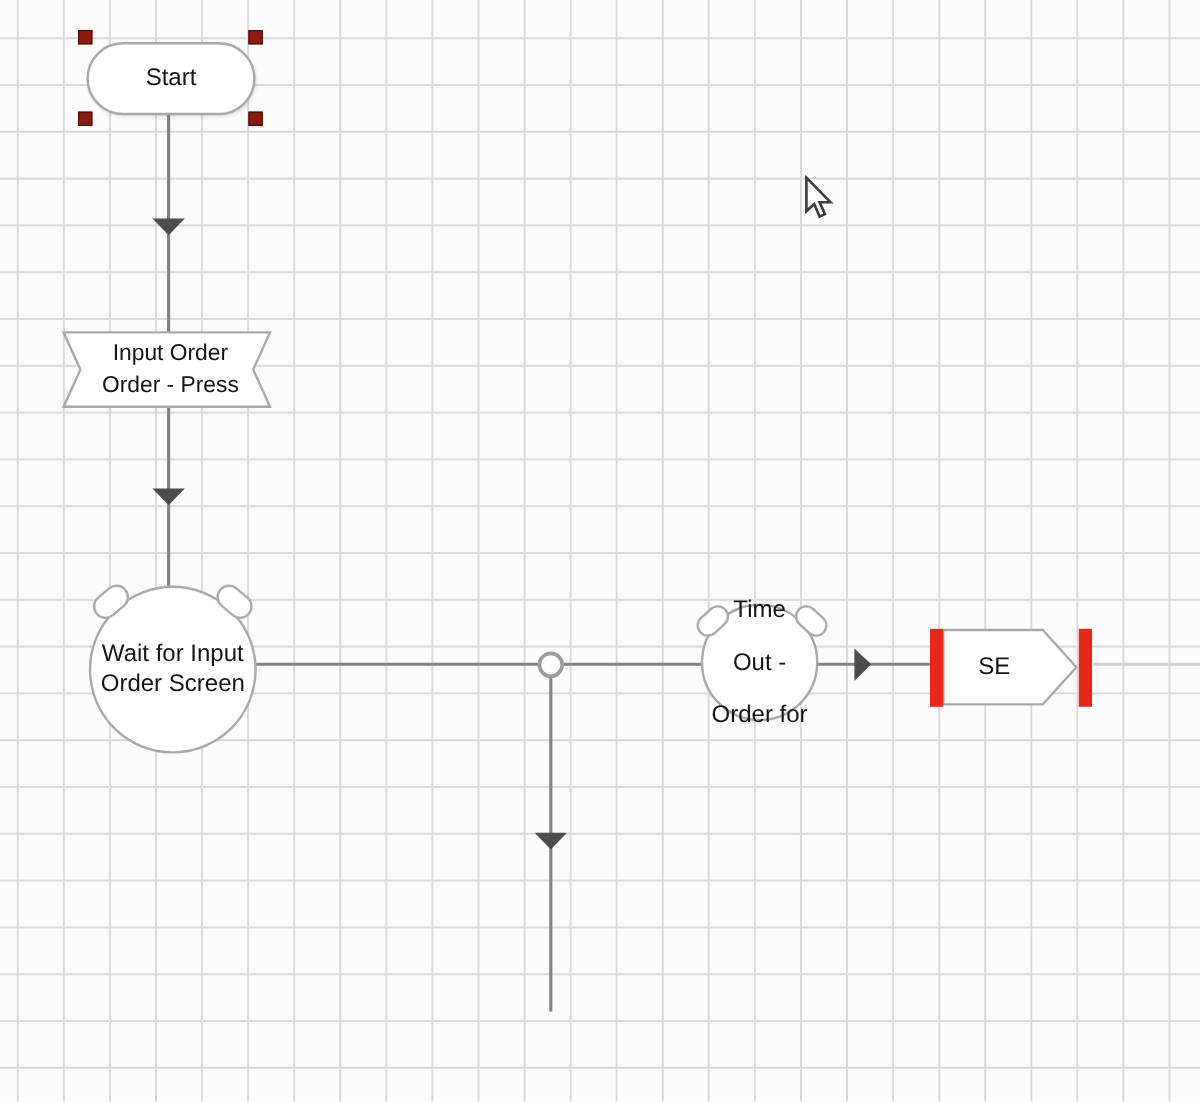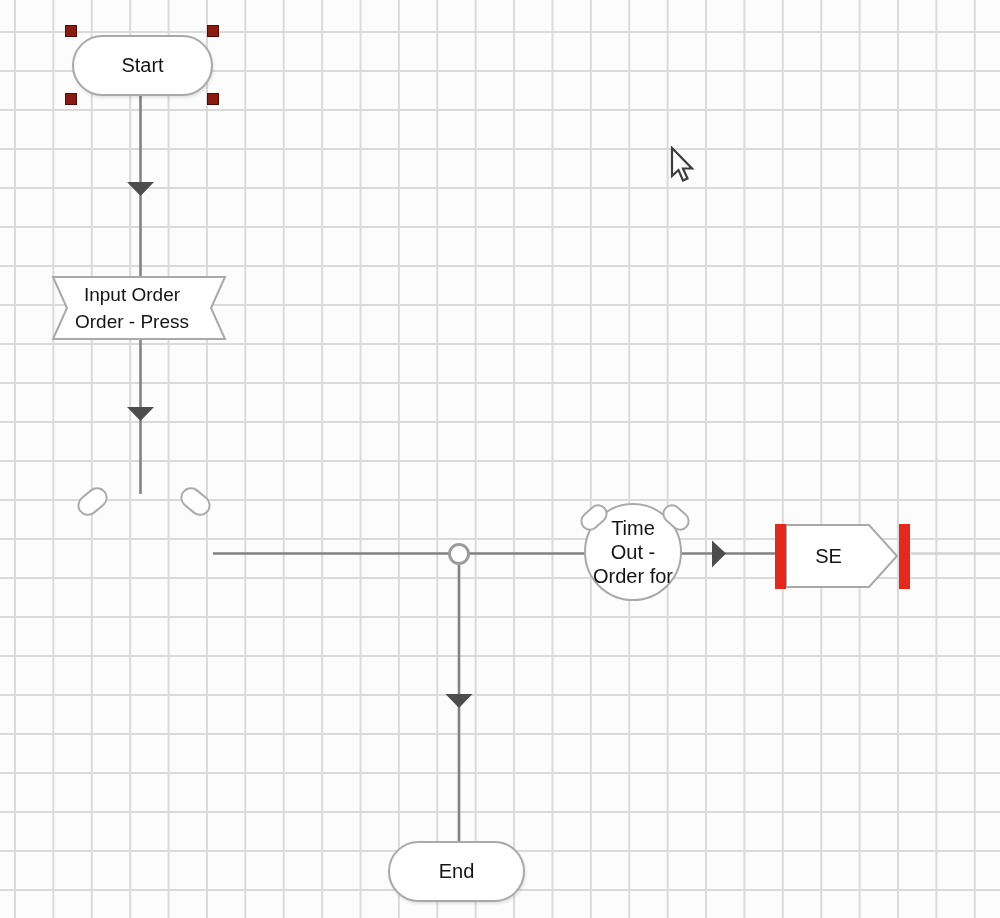--- a/index.html
+++ b/index.html
@@ -45,21 +45,21 @@
   .handle {
     position:absolute; box-sizing:border-box; z-index:5;
     width:12px; height:12px; background:#8b1b11; border:1px solid #500d06;
   }
 
   .ebar { position:absolute; z-index:2; width:11px; height:65px; background:#e8271b; }
 
   .cursor { position:absolute; z-index:9; }
 
   .wait-big   { font-size:20px; line-height:25px; }
-  .wait-small { font-size:20px; line-height:24px; }
+  .wait-small { font-size:20px; line-height:24px;gap:20px; }
   .banner-label { font-size:19px; line-height:27px; }
   .se-label { font-size:20px; }
 </style>
 </head>
 <body>
 
 <div class="canvas">
 
   <svg class="diagram" width="1000" height="918" viewBox="0 0 1000 918">
 
@@ -86,43 +86,44 @@
   </svg>
 
   <div class="node pill" style="left:72px; top:35px; width:141px; height:61px;">
     <span>Start</span>
   </div>
   <div class="handle" style="left:65px;  top:25px;"></div>
   <div class="handle" style="left:207px; top:25px;"></div>
   <div class="handle" style="left:65px;  top:93px;"></div>
   <div class="handle" style="left:207px; top:93px;"></div>
 
-  <div class="label banner-label" style="left:46px; top:277px; width:172px; height:62px;">
+  <div class="label banner-label" style="left:56px; top:277px; width:172px; height:62px;">
     <span>Input Order</span>
     <span>Order - Press</span>
   </div>
 
+  <div class="node circle wait-big" style="left:74px; top:488px; width:140px; height:140px;">
+    <span>Wait for Input</span>
+    <span>Order Screen</span>
+  </div>
   <div class="ear" style="left:76px;  top:491px; width:33px; height:21px; transform:rotate(-40deg);"></div>
   <div class="ear" style="left:179px; top:491px; width:33px; height:21px; transform:rotate(40deg);"></div>
 
   <div class="node circle wait-small" style="left:584px; top:503px; width:98px; height:98px;">
     <span>Time</span>
     <span>Out -</span>
     <span>Order for</span>
   </div>
   <div class="ear" style="left:579px; top:508px; width:30px; height:19px; transform:rotate(-42deg);"></div>
   <div class="ear" style="left:661px; top:508px; width:30px; height:19px; transform:rotate(42deg);"></div>
 
   <div class="ebar" style="left:775px; top:524px;"></div>
   <div class="ebar" style="left:899px; top:524px;"></div>
   <div class="label se-label" style="left:786px; top:525px; width:85px; height:62px;">
     <span>SE</span>
   </div>
 
-  <div class="node pill" style="left:388px; top:841px; width:137px; height:61px;">
-    <span>End</span>
-  </div>
 
   <svg class="cursor" style="left:670px; top:146px;" width="28" height="40" viewBox="0 0 28 40">
     <polygon points="2,2 2,30 8.5,24 13,34.5 17.5,32.5 13,22.5 22,22.5" fill="#ffffff" stroke="#3c3c3c" stroke-width="2.2" stroke-linejoin="miter"></polygon>
   </svg>
 
 </div>
 
 </body></html>

